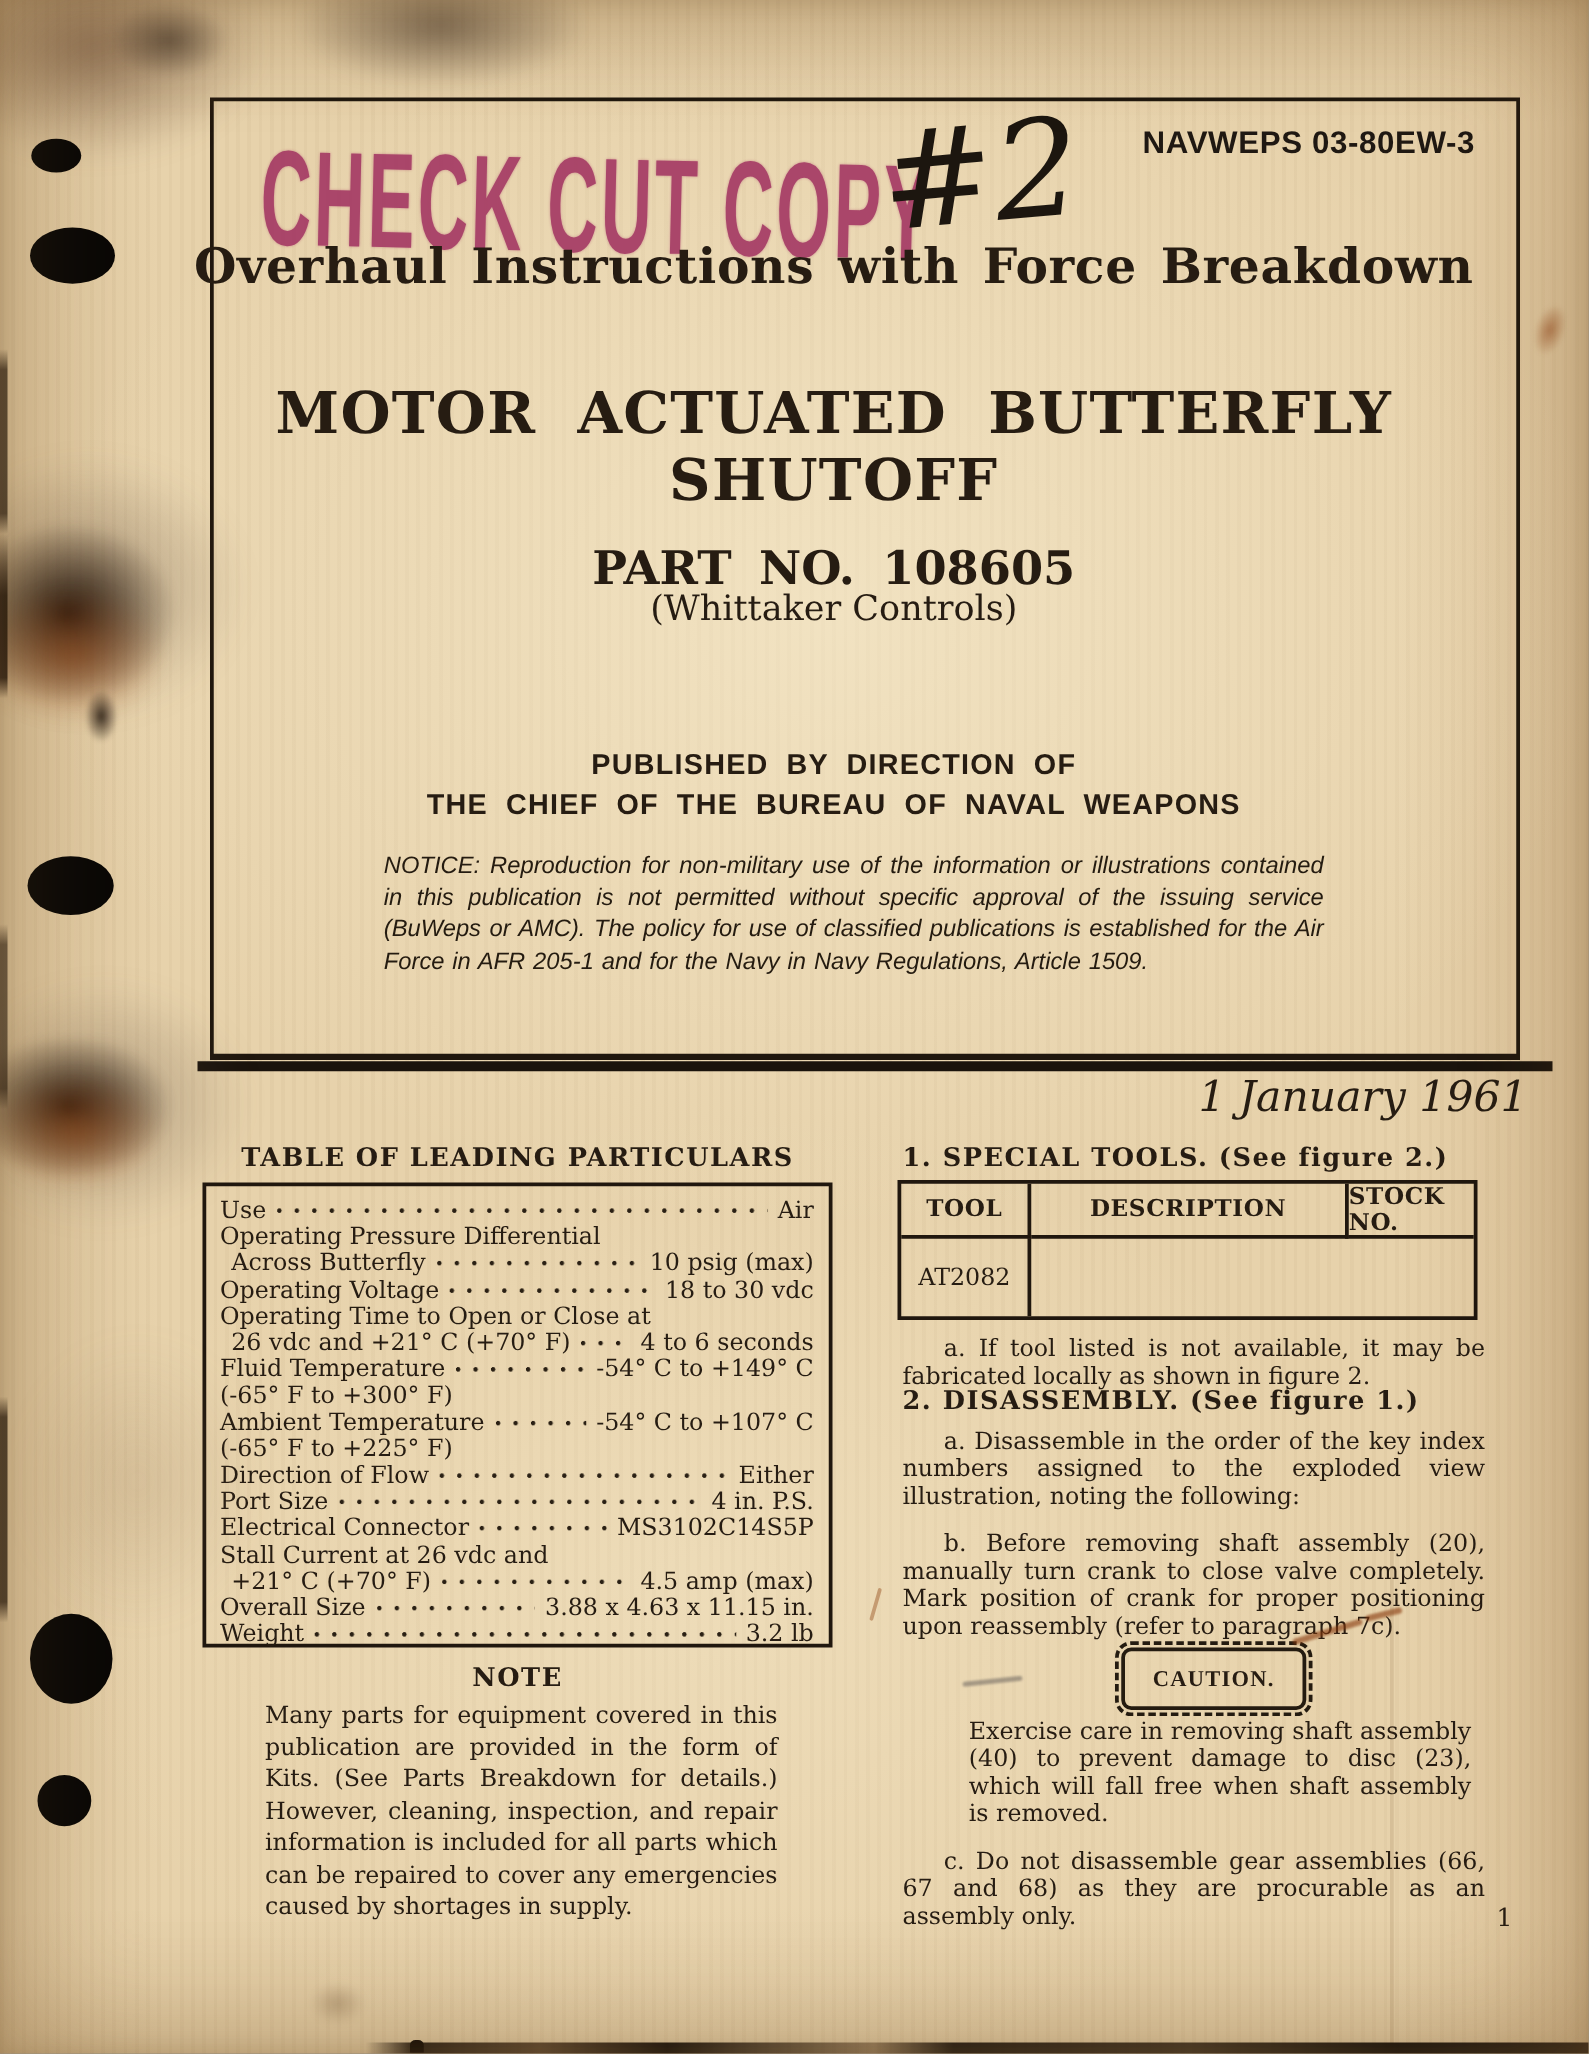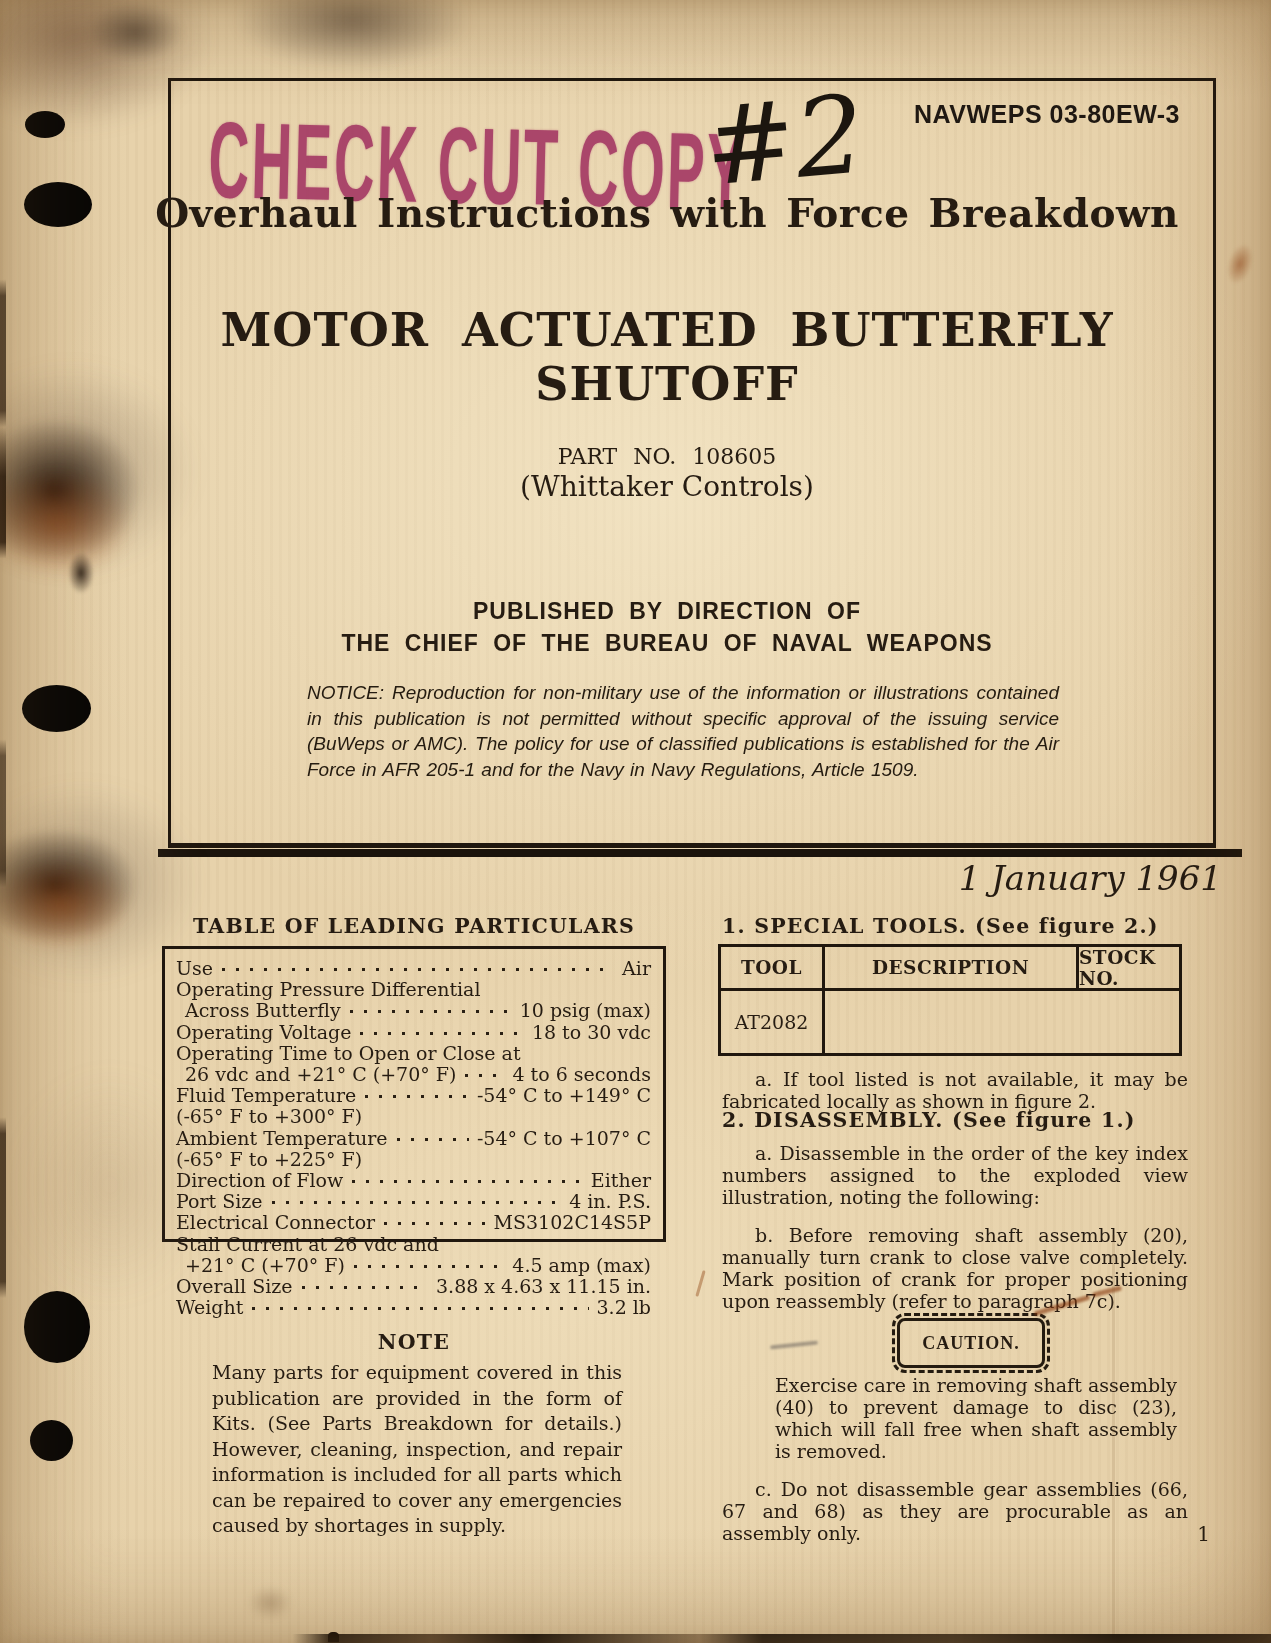--- a/index.html
+++ b/index.html
@@ -29,38 +29,38 @@
   }
   .stamp-number{
     left:705px; top:78px; z-index:3; font-family:"DejaVu Serif", serif; font-style:italic;
     font-size:108px; transform:rotate(-5deg); color:#1c160f; font-weight:normal;
   }
   .doc-number{right:91px; top:100px; font-family:"Liberation Sans", sans-serif; font-weight:bold; font-size:25px; letter-spacing:.5px; color:#1f1812; z-index:3;}
   .center-line{left:168px; width:1042px; text-align:center; transform:translateX(-22px); z-index:3;}
   .subtitle{top:190px; font-size:39px; font-weight:bold; letter-spacing:.5px; word-spacing:5px;}
   .title1{top:303px; font-size:46px; font-weight:bold; letter-spacing:1px; word-spacing:16px;}
   .title2{top:360px; font-size:46px; font-weight:bold; letter-spacing:1px; word-spacing:16px;}
-  .part-no{top:444px; font-size:22px; font-weight:normal; word-spacing:9px;}
+  .part-no{top:432px; font-size:37px; font-weight:bold; word-spacing:9px;}
   .manufacturer{top:470px; font-size:28px;}
   .published{font-family:"Liberation Sans", sans-serif; font-weight:bold; font-size:23px; letter-spacing:1px; word-spacing:7px;}
   .pub1{top:598px;} .pub2{top:630px;}
   .notice{
     left:307px; top:680px; width:752px; z-index:3;
     font-family:"Liberation Sans", sans-serif; font-style:italic; font-size:19px; line-height:25.5px;
     text-align:justify; word-spacing:1px; color:#241b10;
   }
 
   .rule{left:158px; top:849px; width:1084px; height:8px; background:#1a130c; z-index:2;}
   .pub-date{left:900px; top:858px; width:322px; text-align:right; font-style:italic; font-size:34px; z-index:3;}
 
   
   .col-heading{font-size:20.5px; font-weight:bold; letter-spacing:1.2px; z-index:3;}
   .particulars-title{left:162px; top:914px; width:504px; text-align:center;}
   .particulars-table{
-    left:162px; top:946px; width:504px; height:296px; border:3px solid #20170e; z-index:3;
+    left:162px; top:946px; width:504px; height:372px; border:3px solid #20170e; z-index:3;
     padding:9px 12px 0 11px; box-sizing:border-box; font-size:19px;
   }
   .p-row{display:flex; align-items:baseline; line-height:21.2px; white-space:nowrap;}
   .p-row .p-dots{flex:1; position:relative; margin:0 5px; min-width:12px;}
   .p-row .p-dots::after{
     content:""; position:absolute; left:3px; right:3px; bottom:3px; height:5px;
     background-image:radial-gradient(circle at 2.5px 2.5px, #2a2014 1.6px, rgba(0,0,0,0) 2px);
     background-size:14px 5px; background-repeat:repeat-x;
   }
   .p-row.plain .p-dots::after{display:none;}

